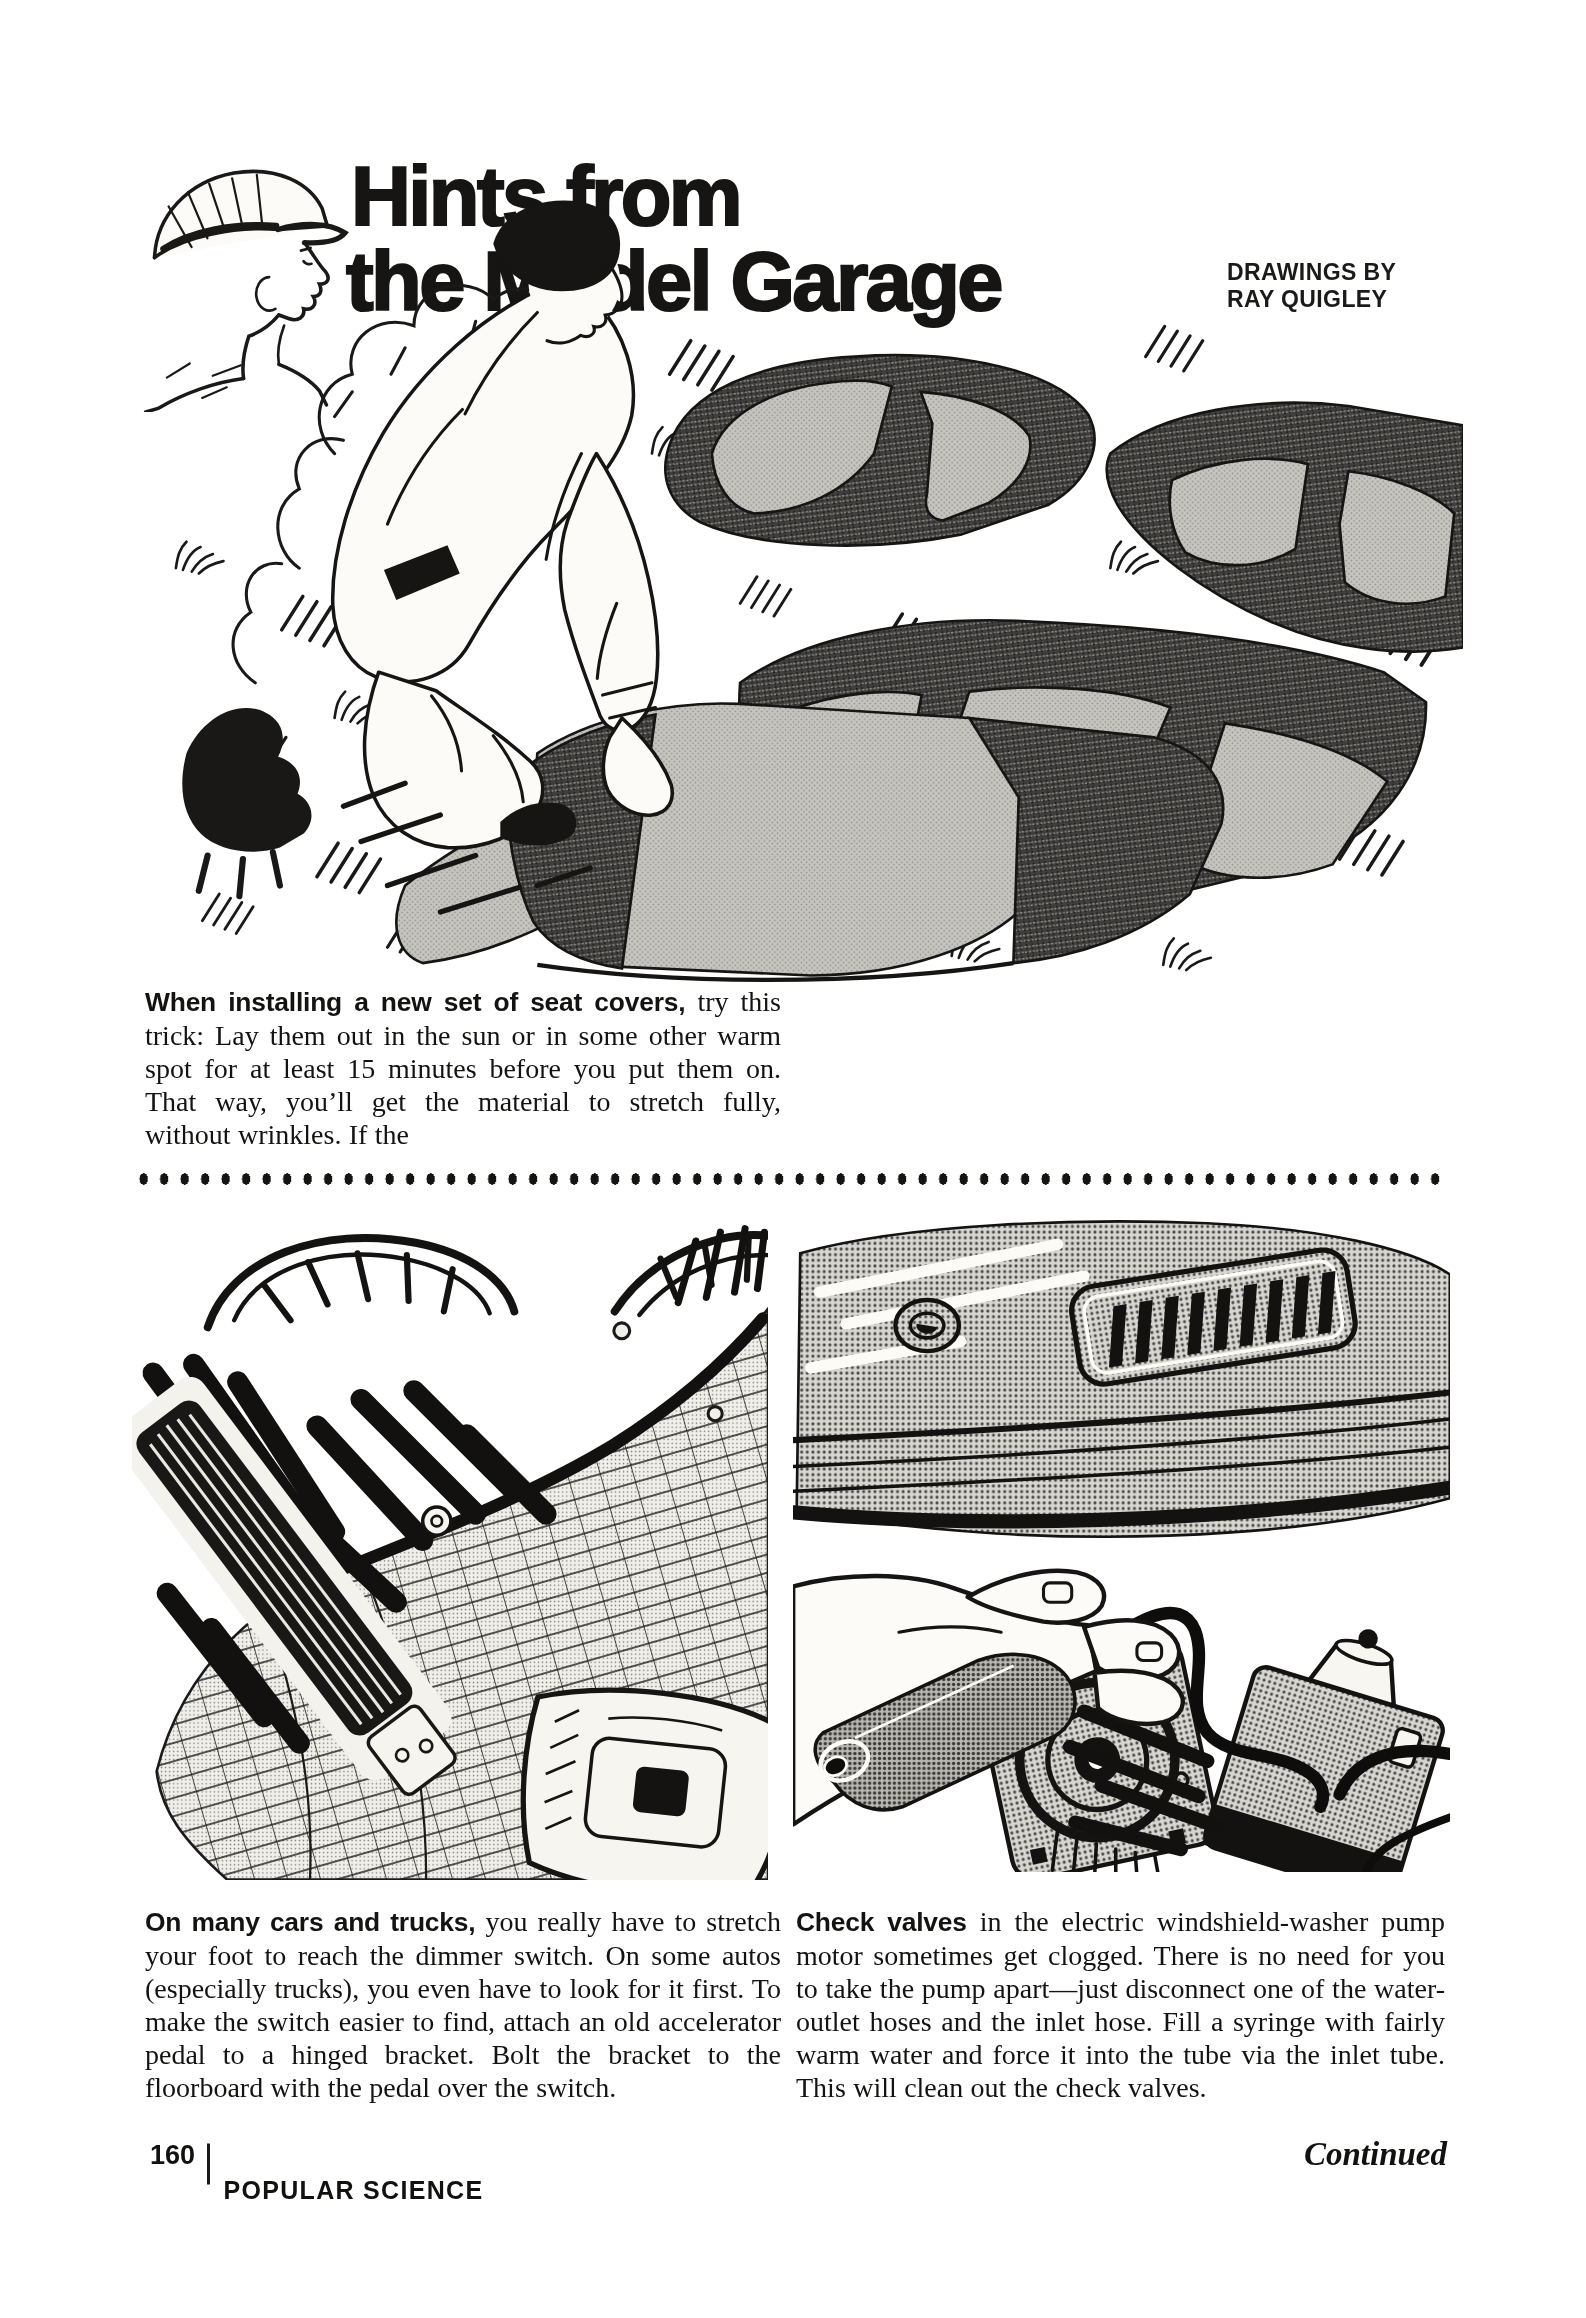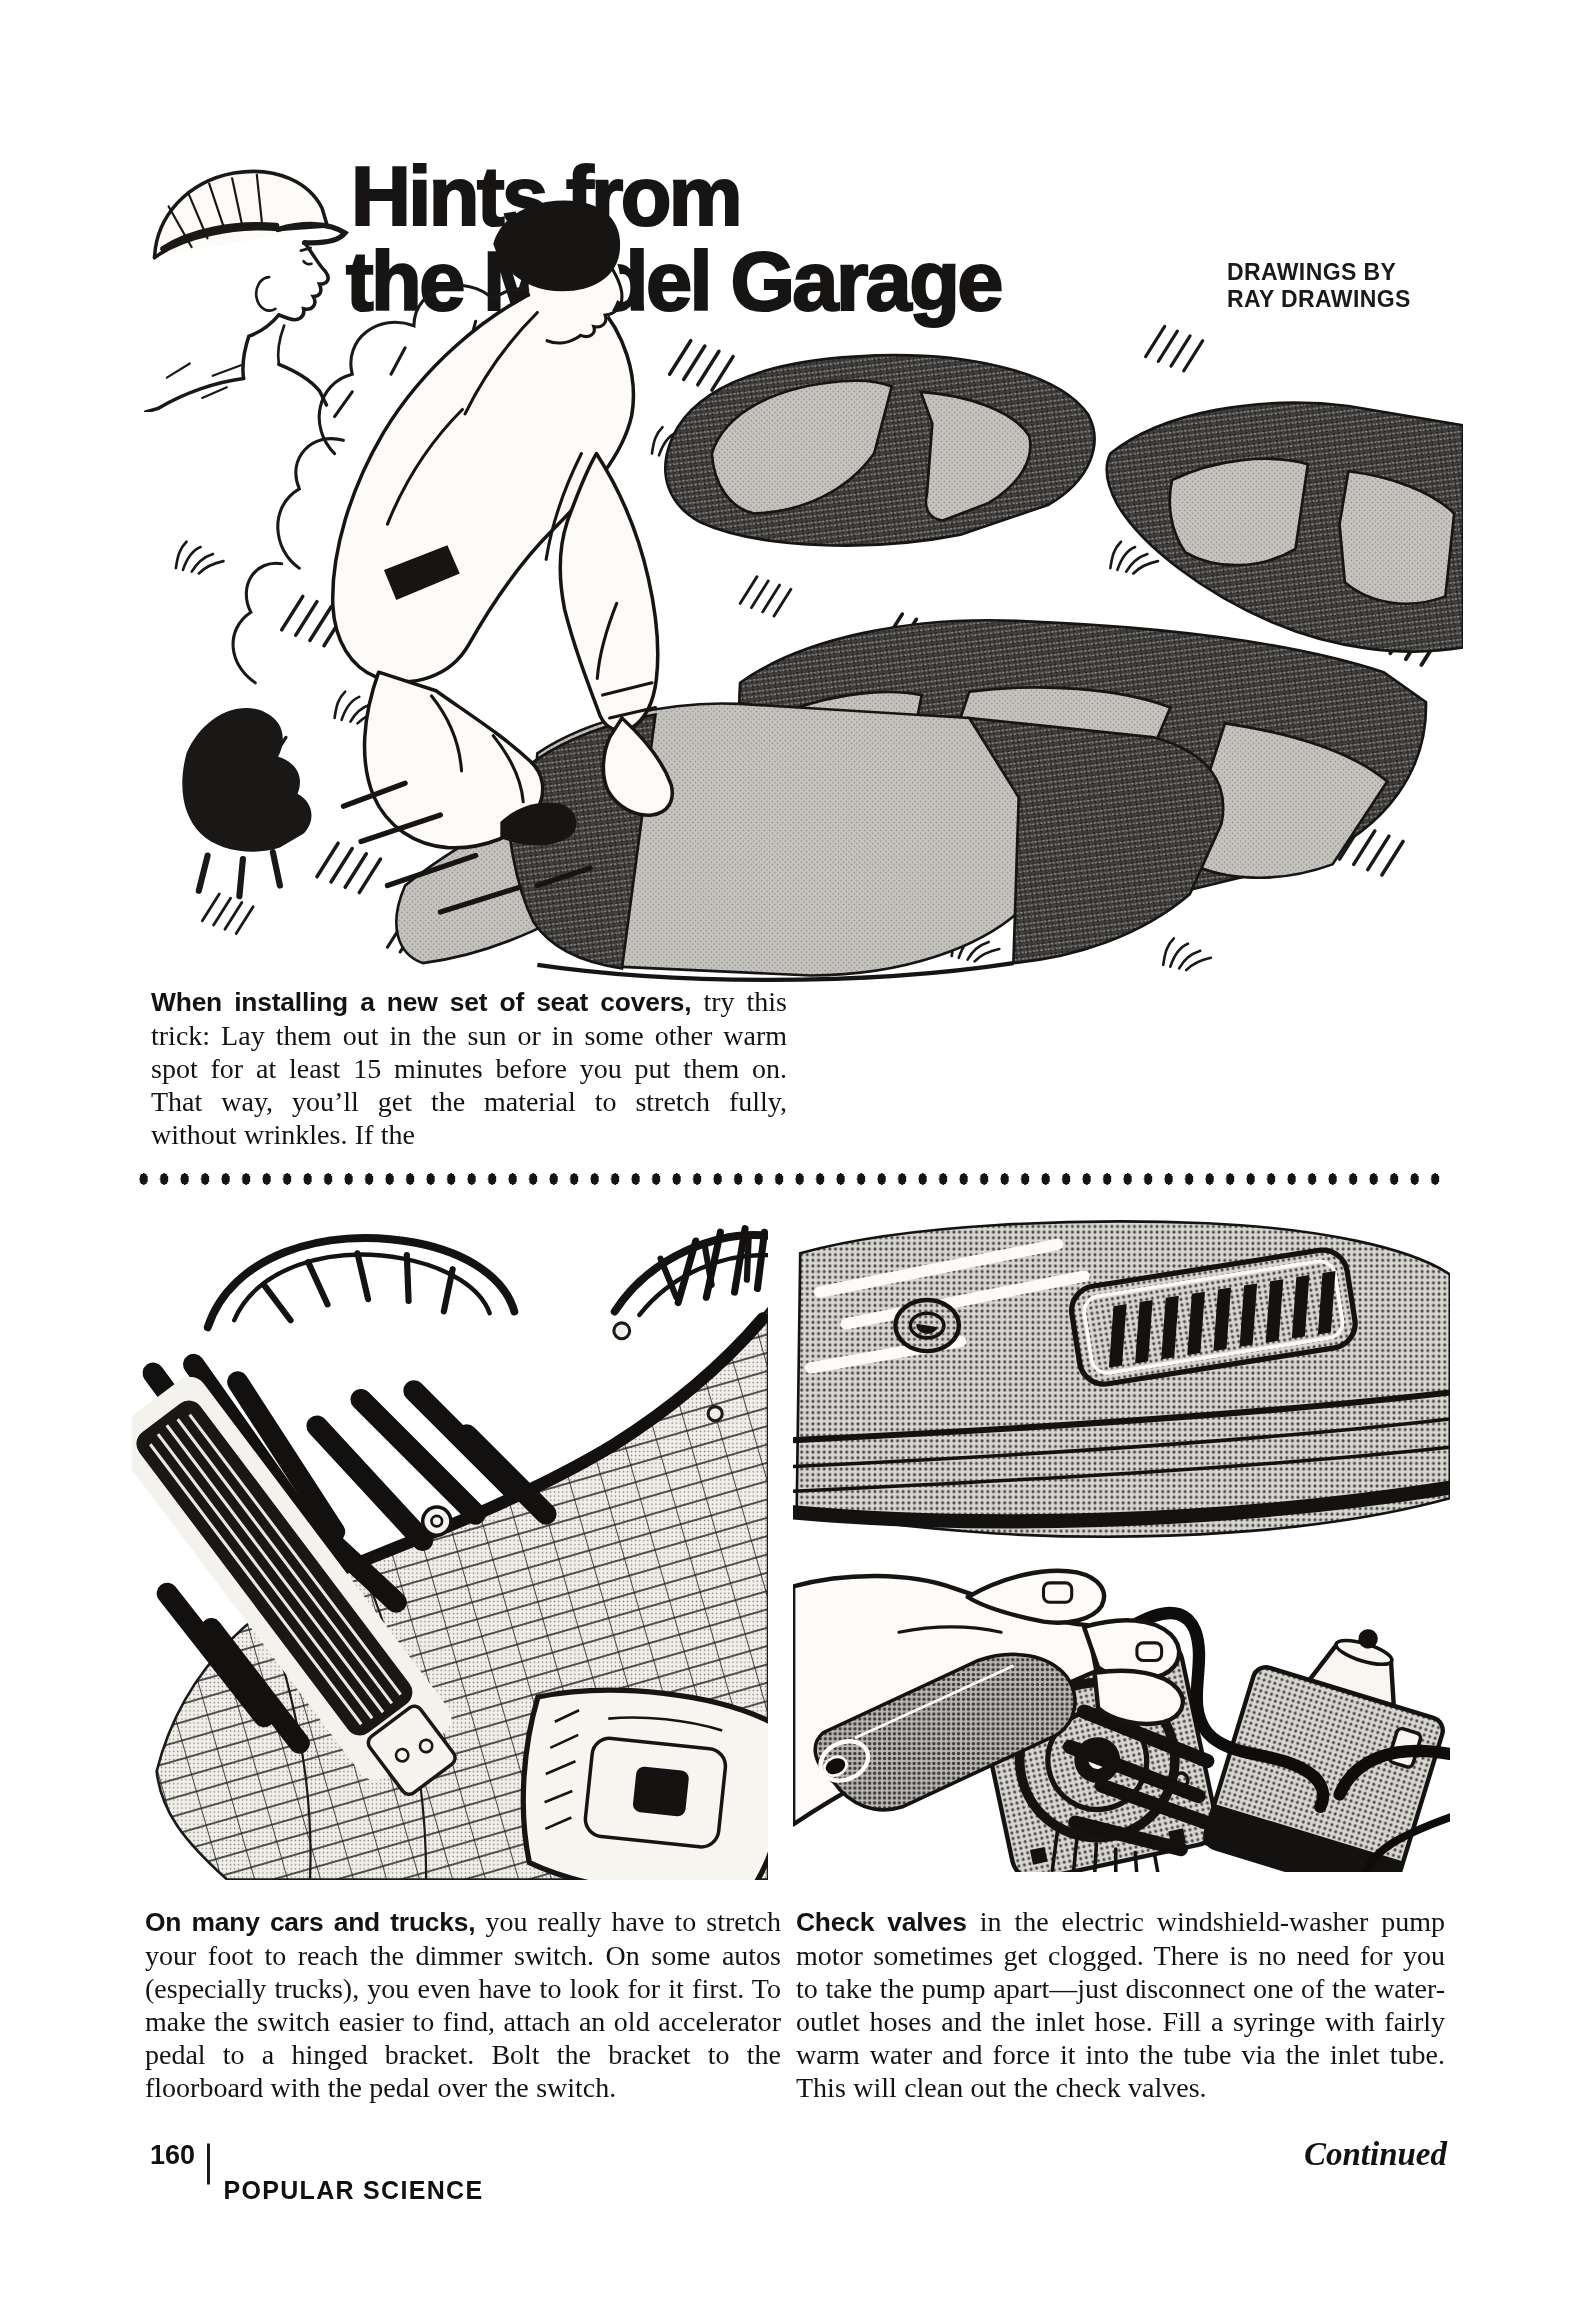--- a/index.html
+++ b/index.html
@@ -7,21 +7,21 @@
         font-family:"Liberation Serif",serif;overflow:hidden;}
   .abs{position:absolute;}
   
   .title{font-family:"Liberation Sans",sans-serif;font-weight:bold;color:#161514;
          font-size:83px;line-height:1;letter-spacing:-2.6px;-webkit-text-stroke:2.2px #161514;white-space:nowrap;}
   .t1{left:351px;top:155px;}
   .t2{left:346px;top:240px;}
   .credit{left:1227px;top:259px;font-family:Liberation Sans, sans-serif;font-size:23px;
           line-height:27px;letter-spacing:0.4px;color:#1b1a19;font-weight:bold;white-space:nowrap;}
   
-  .cols{display:grid;grid-template-columns:636px 649px;column-gap:6px;margin-left:6px;}
+  .cols{display:grid;grid-template-columns:636px 649px;column-gap:6px;}
   .copy{margin:0;font-size:28px;line-height:33px;text-align:justify;color:#141312;
         word-spacing:0.4px;}
   .lead{font-family:"Liberation Sans",sans-serif;font-weight:bold;font-size:26.4px;
         letter-spacing:-0.2px;}
   .row1{left:145px;top:985px;width:1302px;}
   .row2l{left:145px;top:1905px;width:636px;}
   .row2r{left:796px;top:1905px;width:649px;}
   
   .dotrule{left:134px;top:1172px;width:1315px;height:14px;
     background-image:radial-gradient(4.4px 5.7px at 9.7px 7px,#151413 97%,transparent 100%);
@@ -56,21 +56,21 @@
       <path d="M171,251 C191,259 207,269 217,281 L225,297"></path>
       <path d="M128,252 L96,264 M112,277 L84,289 M70,250 L44,266" stroke-width="2.5"></path>
       <path d="M40,120 C70,100 120,90 168,94" stroke-width="7"></path>
     </g>
   </svg>
 
   <div class="abs title t1">Hints from</div>
   <div class="abs title t2">the Model Garage</div>
   <div class="abs credit">
     <div>DRAWINGS BY</div>
-    <div>RAY DRAWINGS</div>
+    <div>RAY QUIGLEY</div>
   </div>
 
   <svg class="abs" style="left:123px;top:189px" width="1340" height="798" viewBox="0 0 1520 905">
     <defs>
       <pattern id="tweed" width="13" height="13" patternUnits="userSpaceOnUse" patternTransform="rotate(-7)">
         <rect width="13" height="13" fill="#3f3e3c"></rect>
         <path d="M0,3 H13 M0,9 H13" stroke="#918f8b" stroke-width="1.6" stroke-dasharray="2.5 2"></path>
         <path d="M3,0 V13 M9,0 V13" stroke="#191817" stroke-width="1.6" stroke-dasharray="2 2.6"></path>
       </pattern>
       <pattern id="panel" width="6" height="6" patternUnits="userSpaceOnUse">

